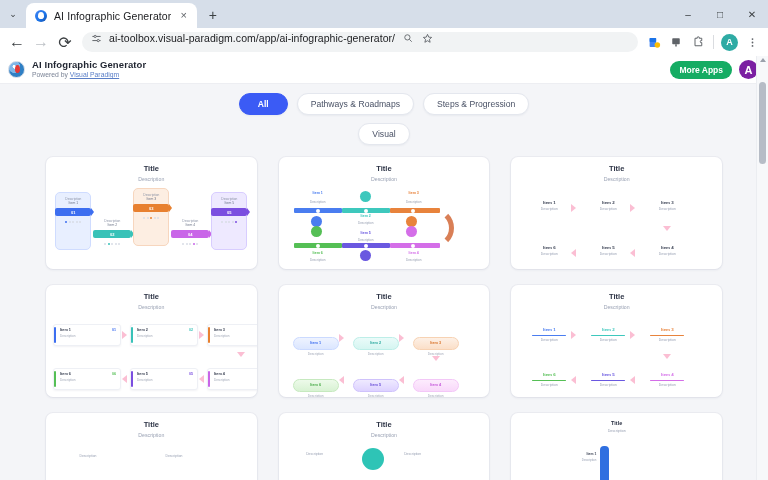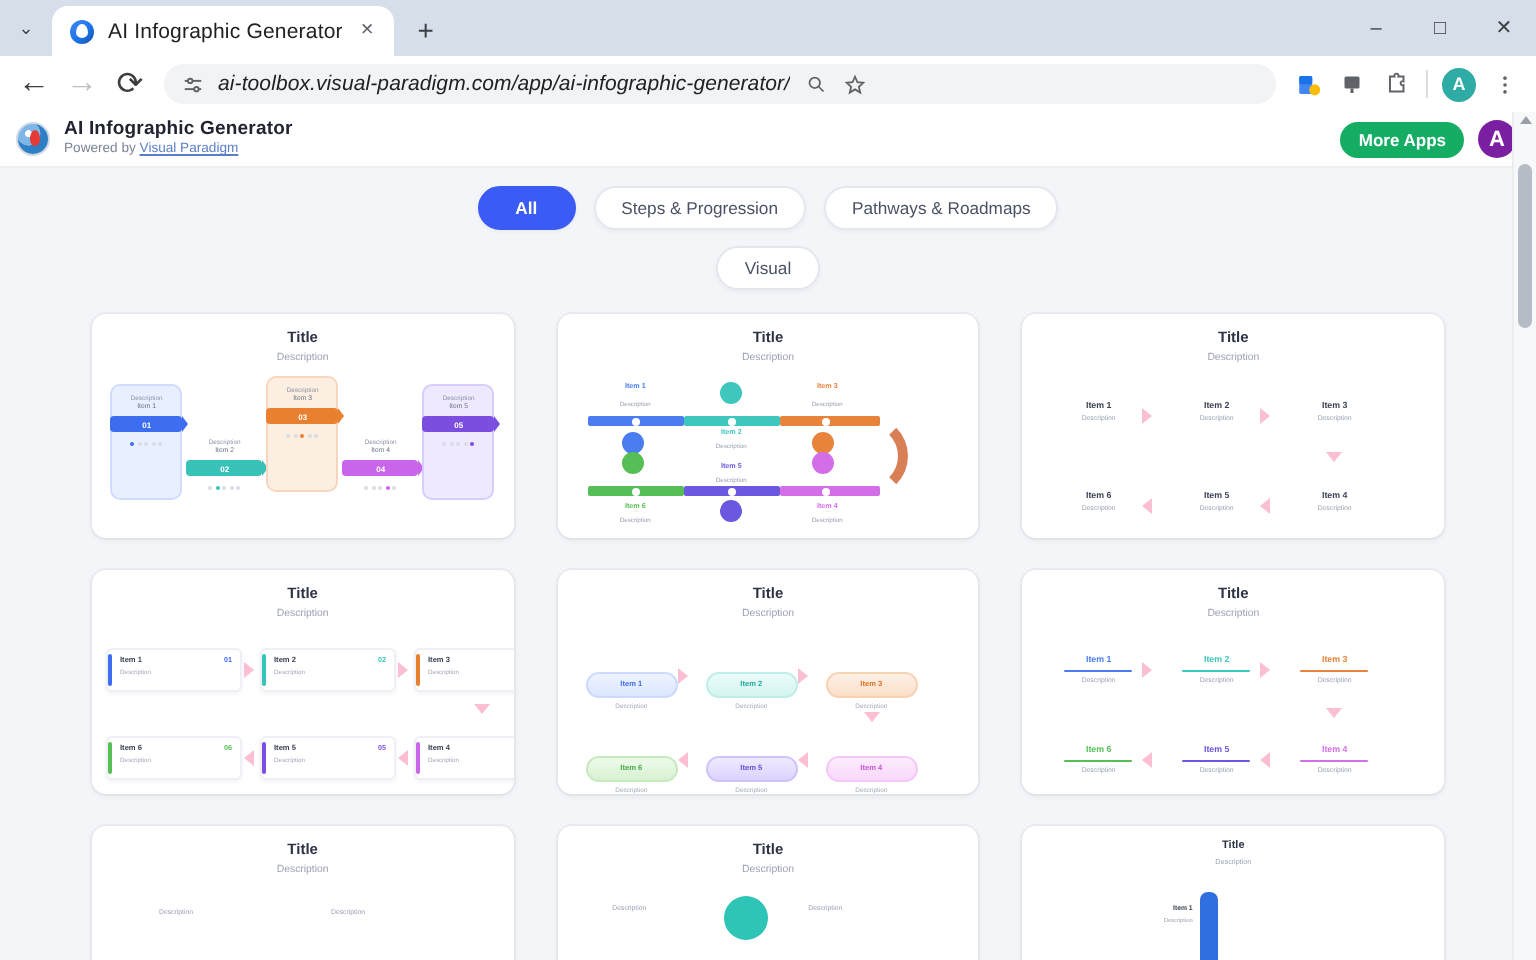--- a/index.html
+++ b/index.html
@@ -57,21 +57,21 @@
     height: 28px; background: #fff; display: flex; align-items: center;
     padding: 0 6px; gap: 2px; flex: 0 0 28px;
   }
   .nav-btn {
     width: 22px; height: 22px; display: flex; align-items: center; justify-content: center;
     color: #3c4043; border-radius: 50%; flex: 0 0 22px;
   }
   .nav-btn.disabled { color: #bdc1c6; }
   .omnibox {
     flex: 1; height: 20px; background: #f1f3f4; border-radius: 11px;
-    display: flex; align-items: center; padding: 0 8px; gap: 7px; margin: 0 4px; font-style: italic;
+    display: flex; padding: 0 8px; gap: 7px; margin: 0 4px;
   }
   .omnibox-icon {
     width: 12px; height: 12px; display: flex; align-items: center; justify-content: center;
     flex: 0 0 12px;
   }
   .omnibox-url {
     font-size: 10.5px; color: #202124; white-space: nowrap; overflow: hidden;
     text-overflow: ellipsis; letter-spacing: .05px;
   }
   .tb-icon {
@@ -316,22 +316,22 @@
         <span class="app-title">AI Infographic Generator</span>
         <span class="app-sub"><span>Powered by </span><a href="#">Visual Paradigm</a></span>
       </span>
       <span class="more-apps">More Apps</span>
       <span class="avatar-purple">A</span>
     </div>
 
     <div class="chips-wrap">
       <div class="chips-row">
         <span class="chip active">All</span>
+        <span class="chip">Pathways &amp; Roadmaps</span>
         <span class="chip">Steps &amp; Progression</span>
-        <span class="chip">Pathways &amp; Roadmaps</span>
       </div>
       <div class="chips-row">
         <span class="chip">Visual</span>
       </div>
     </div>
 
     <div class="grid">
 
       <div class="tcard">
         <div class="tcard-inner">

